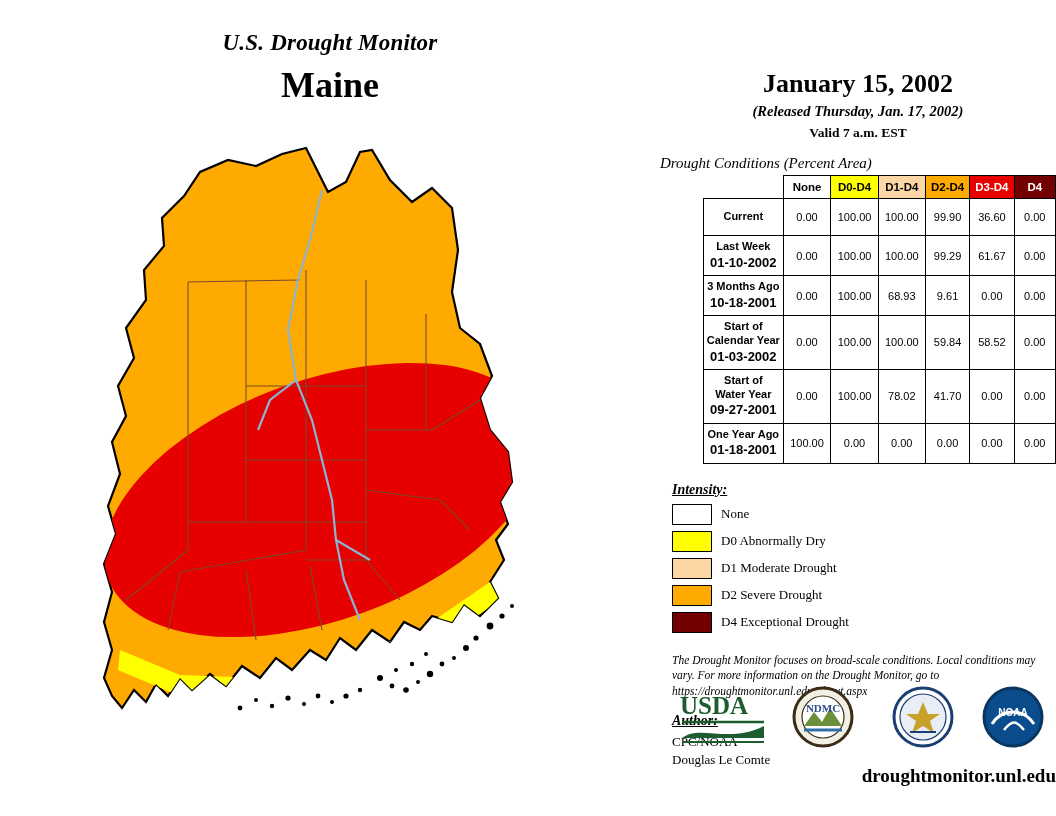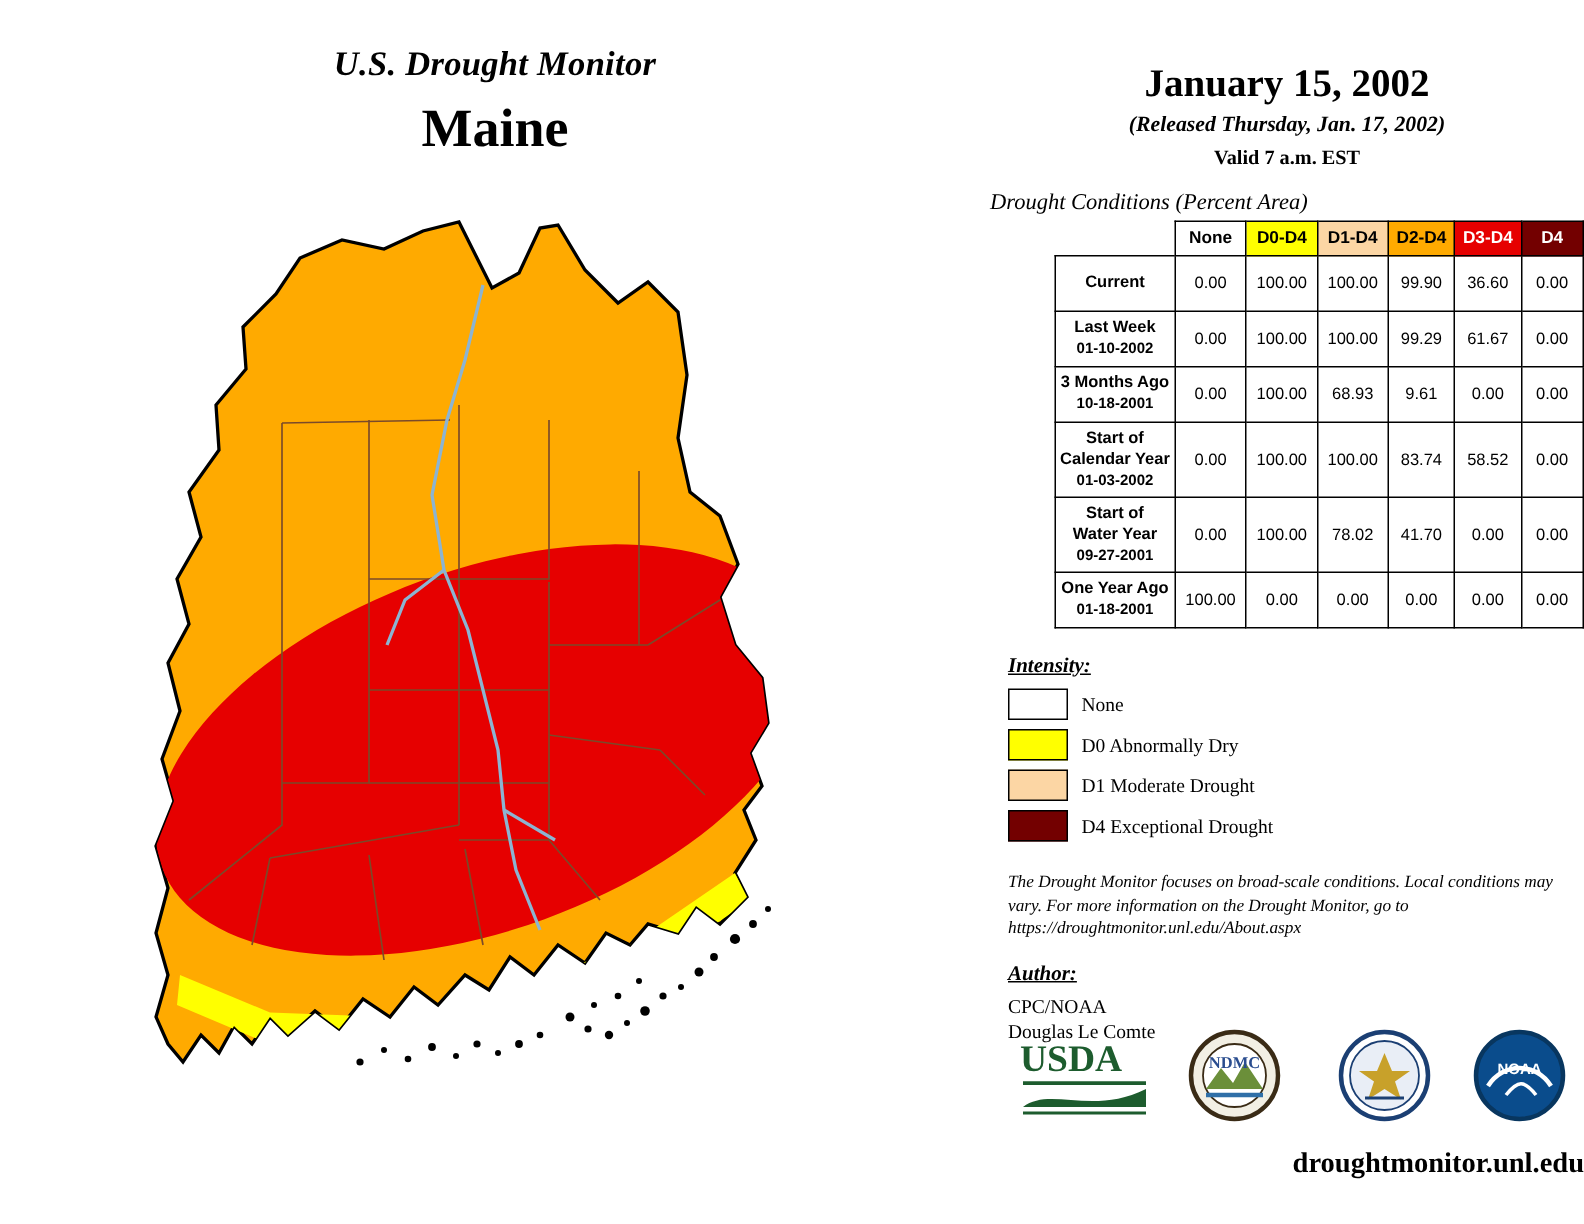--- a/index.html
+++ b/index.html
@@ -46,20 +46,21 @@
   }
   
   #right-panel {
     position: absolute;
     left: 660px; top: 0;
     width: 396px; height: 816px;
   }
   #date-block {
     text-align: center;
     padding-top: 41px;
+    margin-top: 28px;
   }
   #date-main {
     font-family: "Liberation Serif", serif;
     font-weight: bold;
     font-size: 26px;
   }
   #date-released {
     font-family: "Liberation Serif", serif;
     font-style: italic;
     font-weight: bold;
@@ -100,21 +101,21 @@
   .hdr-blank { border: none !important; }
   .row-label {
     width: 100px;
     font-weight: bold;
     font-size: 11.5px;
     padding: 4px 2px;
     line-height: 1.25;
   }
   .row-label .sub {
     display: block;
-    font-size: 10px;
+    font-size: 13px;
     font-weight: bold;
     margin-top: 1px;
   }
   .val-cell {
     width: 48px;
     height: 34px;
     font-size: 11.5px;
   }
   
   #intensity-head {
@@ -356,21 +357,21 @@
       </tr>
       <tr>
         <td class="row-label">
           <span>Start of</span><br>
           <span>Calendar Year</span>
           <span class="sub">01-03-2002</span>
         </td>
         <td class="val-cell">0.00</td>
         <td class="val-cell">100.00</td>
         <td class="val-cell">100.00</td>
-        <td class="val-cell">83.74</td>
+        <td class="val-cell">59.84</td>
         <td class="val-cell">58.52</td>
         <td class="val-cell">0.00</td>
       </tr>
       <tr>
         <td class="row-label">
           <span>Start of</span><br>
           <span>Water Year</span>
           <span class="sub">09-27-2001</span>
         </td>
         <td class="val-cell">0.00</td>
@@ -407,20 +408,24 @@
         <div class="swatch" style="background:#ffff00"></div>
         <div class="legend-label">D0 Abnormally Dry</div>
       </div>
       <div class="legend-item">
         <div class="swatch" style="background:#fcd6a4"></div>
         <div class="legend-label">D1 Moderate Drought</div>
       </div>
     </div>
     <div class="legend-col">
       <div class="legend-item">
+        <div class="swatch" style="background:#ffaa00"></div>
+        <div class="legend-label">D2 Severe Drought</div>
+      </div>
+      <div class="legend-item">
         <div class="swatch" style="background:#730000"></div>
         <div class="legend-label">D4 Exceptional Drought</div>
       </div>
     </div>
   </div>
 
   <div id="disclaimer">The Drought Monitor focuses on broad-scale conditions. Local conditions may vary. For more information on the Drought Monitor, go to https://droughtmonitor.unl.edu/About.aspx</div>
 
   <div id="author-head">Author:</div>
   <div class="author-line">CPC/NOAA</div>

